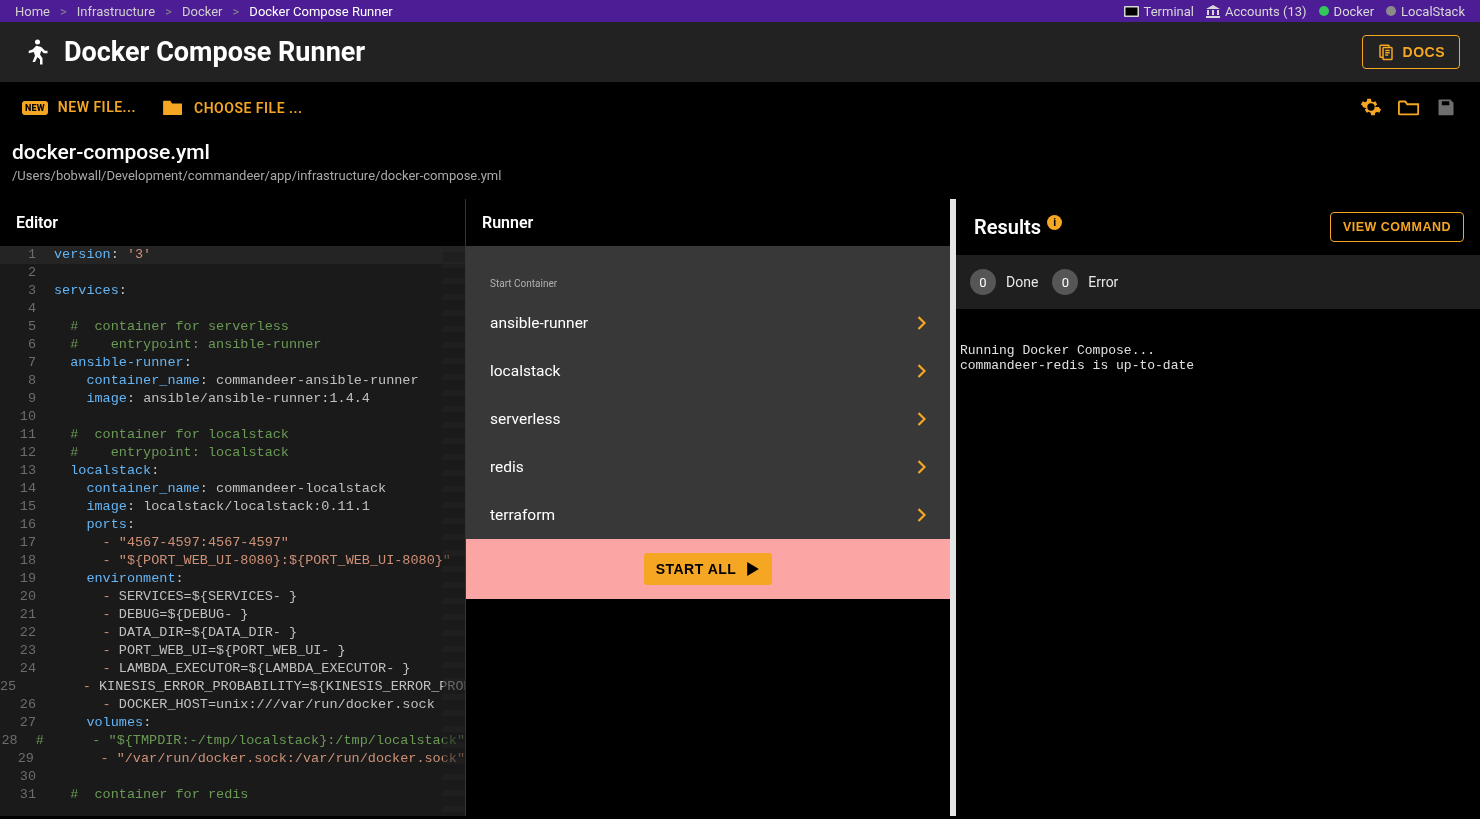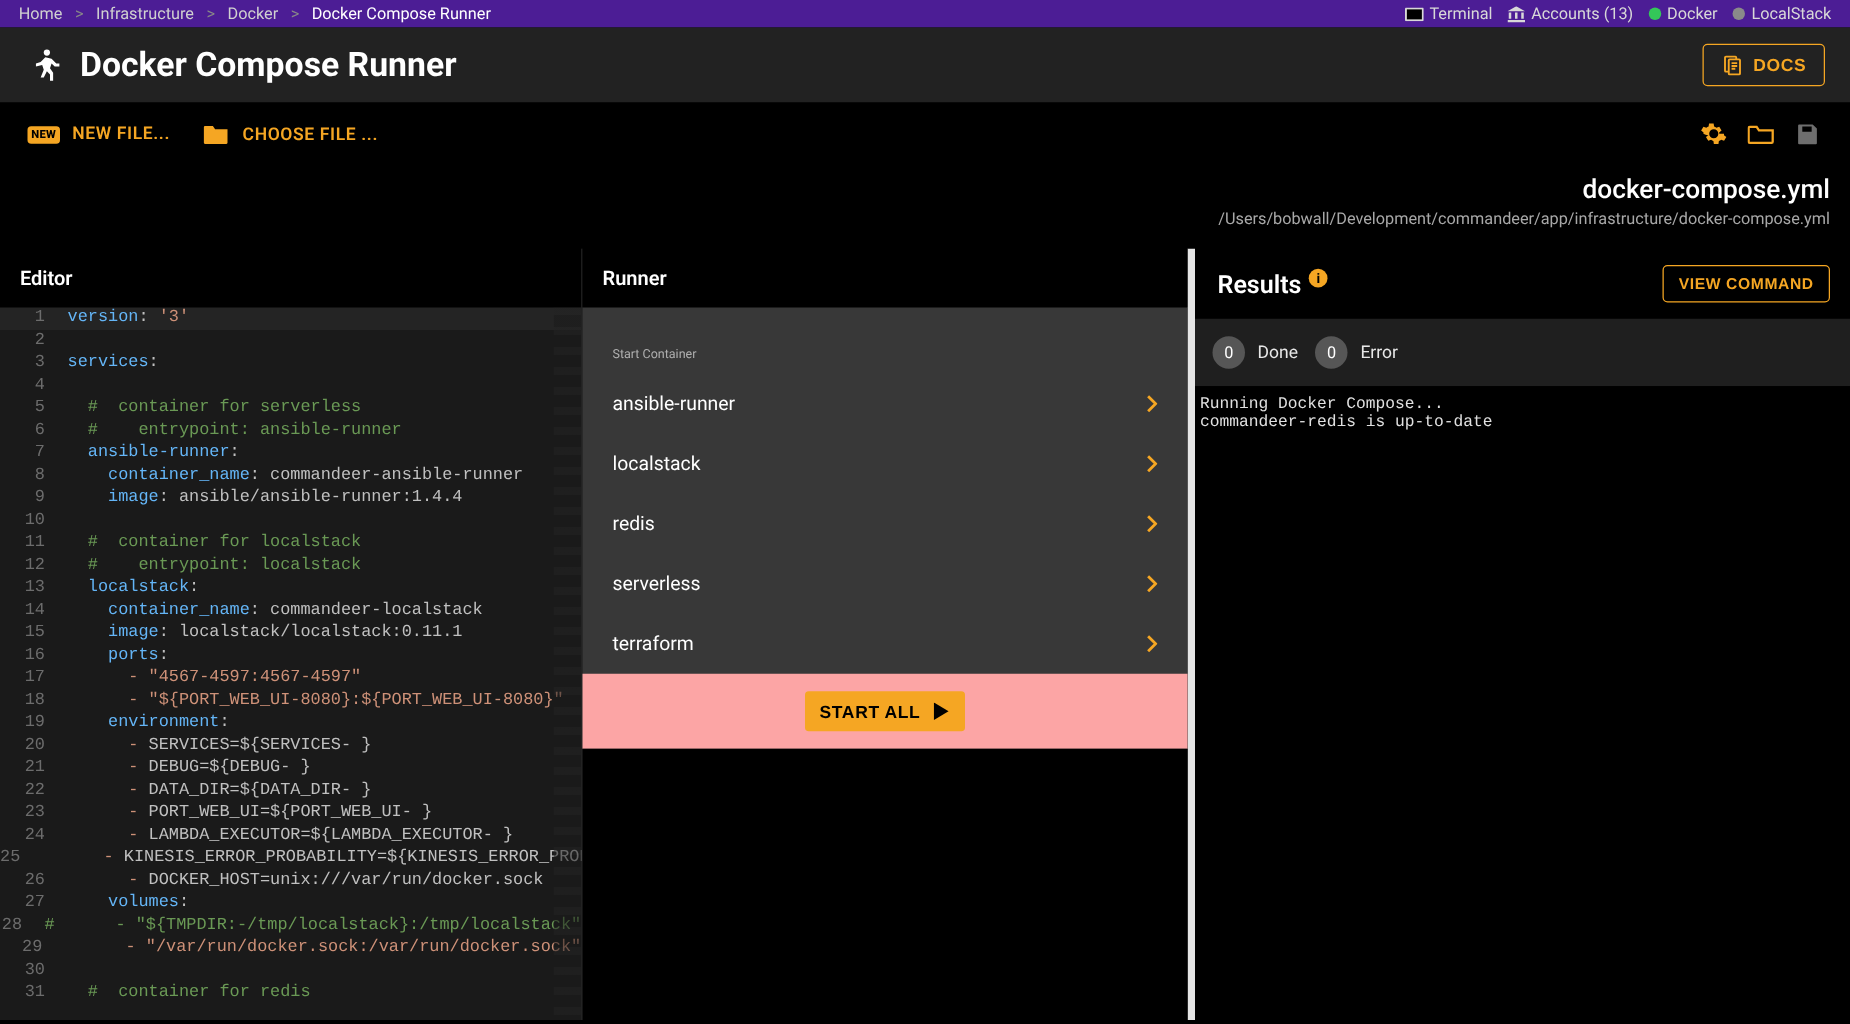--- a/index.html
+++ b/index.html
@@ -24,21 +24,21 @@
   .docs-btn { border: 1.5px solid #f5a623; color: #f5a623; border-radius: 4px; padding: 7px 14px; display: flex; align-items: center; gap: 8px; font-weight: 600; font-size: 14px; letter-spacing: 0.5px; cursor: pointer; background: transparent; }
 
   
   .toolbar { height: 50px; background: #000; display: flex; align-items: center; padding: 0 22px; justify-content: space-between; border-bottom: 0; }
   .toolbar-left { display: flex; gap: 26px; align-items: center; }
   .toolbar-btn { display: flex; gap: 10px; align-items: flex-end; cursor: pointer; color: #f5a623; font-weight: 600; letter-spacing: 0.5px; font-size: 14px; }
   .toolbar-right { display: flex; gap: 16px; align-items: center; padding-right: 2px; }
   .icon-btn { cursor: pointer; display: flex; align-items: center; }
 
   
-  .fileheader { background: #000; padding: 8px 16px 16px 0; text-align: right; }
+  .fileheader { background: #000; padding: 8px 16px 16px 12px; }
   .file-name { font-size: 21px; font-weight: 500; color: #fff; margin-bottom: 4px; }
   .file-path { font-size: 13px; color: #a8a8a8; }
 
   
   .main { display: flex; height: calc(819px - 22px - 60px - 50px - 70px); }
 
   
   .editor-col { width: 466px; flex: 0 0 466px; display: flex; flex-direction: column; border-right: 1px solid #353535; }
   .section-header { background: #000; color: #fff; font-size: 16px; font-weight: 600; padding: 14px 16px 14px 16px; }
   .editor-body { flex: 1; overflow: hidden; background: #1a1a1a; position: relative; font-family: "SFMono-Regular", Consolas, "Liberation Mono", Menlo, monospace; font-size: 13.5px; }
@@ -66,21 +66,21 @@
   
   .results-col { flex: 1; display: flex; flex-direction: column; }
   .results-header { display: flex; justify-content: space-between; align-items: center; padding: 13px 16px 13px 18px; background: #000; }
   .results-title { font-size: 20px; font-weight: 600; color: #fff; display: flex; align-items: flex-start; gap: 6px; }
   .info-circle { width: 15px; height: 15px; border-radius: 50%; background: #f5a623; color: #000; font-size: 11px; font-weight: 700; display: inline-flex; align-items: center; justify-content: center; }
   .view-cmd-btn { border: 1.5px solid #f5a623; color: #f5a623; background: transparent; border-radius: 4px; padding: 7px 12px; font-weight: 600; font-size: 12.5px; letter-spacing: 0.5px; cursor: pointer; }
   .results-chips { display: flex; gap: 14px; padding: 14px 14px; background: #1f1f1f; align-items: center; }
   .chip { display: flex; align-items: center; gap: 10px; font-size: 14px; }
   .chip .count { width: 26px; height: 26px; border-radius: 50%; background: #565656; color: #fff; display: flex; align-items: center; justify-content: center; font-size: 13px; }
   .chip.error .count { background: #565656; }
-  .results-output { flex: 1; background: #000; color: #e0e0e0; font-family: "SFMono-Regular", Consolas, "Liberation Mono", Menlo, monospace; font-size: 13px; padding: 6px 4px; white-space: pre; }
+  .results-output { flex: 1; background: #000; color: #e0e0e0; font-family: "SFMono-Regular", Consolas, "Liberation Mono", Menlo, monospace; font-size: 13px; padding: 6px 4px; white-space: pre; margin-top: 28px; }
 
   
   svg { display: block; }
 
   .new-badge { background: #f5a623; color: #000; font-size: 9px; font-weight: 800; border-radius: 3px; padding: 2px 3px; letter-spacing: 0.2px; }
 </style>
 </head>
 <body>
 
 <div class="topbar">
@@ -244,29 +244,29 @@
           </div>
           <div class="runner-item">
             <span>localstack</span>
             <span class="chev">
               <svg width="9" height="14" viewBox="0 0 8 14" fill="none" stroke="#f5a623" stroke-width="2.2">
                 <polyline points="1,1 7,7 1,13"></polyline>
               </svg>
             </span>
           </div>
           <div class="runner-item">
+            <span>serverless</span>
+            <span class="chev">
+              <svg width="9" height="14" viewBox="0 0 8 14" fill="none" stroke="#f5a623" stroke-width="2.2">
+                <polyline points="1,1 7,7 1,13"></polyline>
+              </svg>
+            </span>
+          </div>
+          <div class="runner-item">
             <span>redis</span>
-            <span class="chev">
-              <svg width="9" height="14" viewBox="0 0 8 14" fill="none" stroke="#f5a623" stroke-width="2.2">
-                <polyline points="1,1 7,7 1,13"></polyline>
-              </svg>
-            </span>
-          </div>
-          <div class="runner-item">
-            <span>serverless</span>
             <span class="chev">
               <svg width="9" height="14" viewBox="0 0 8 14" fill="none" stroke="#f5a623" stroke-width="2.2">
                 <polyline points="1,1 7,7 1,13"></polyline>
               </svg>
             </span>
           </div>
           <div class="runner-item">
             <span>terraform</span>
             <span class="chev">
               <svg width="9" height="14" viewBox="0 0 8 14" fill="none" stroke="#f5a623" stroke-width="2.2">

